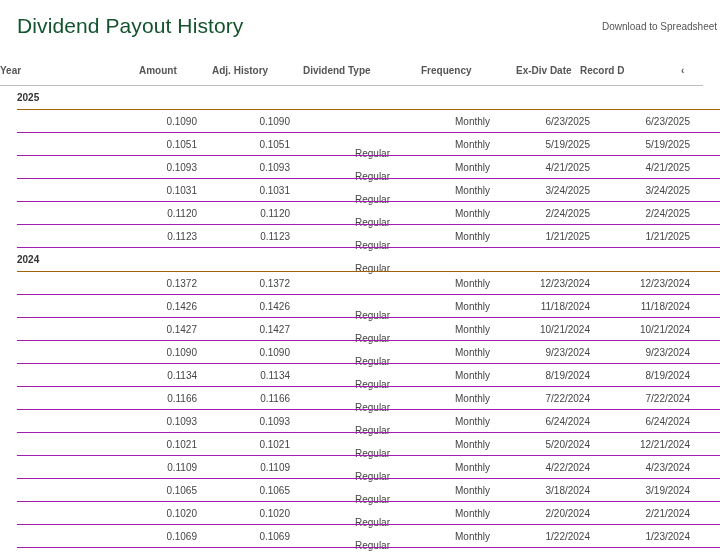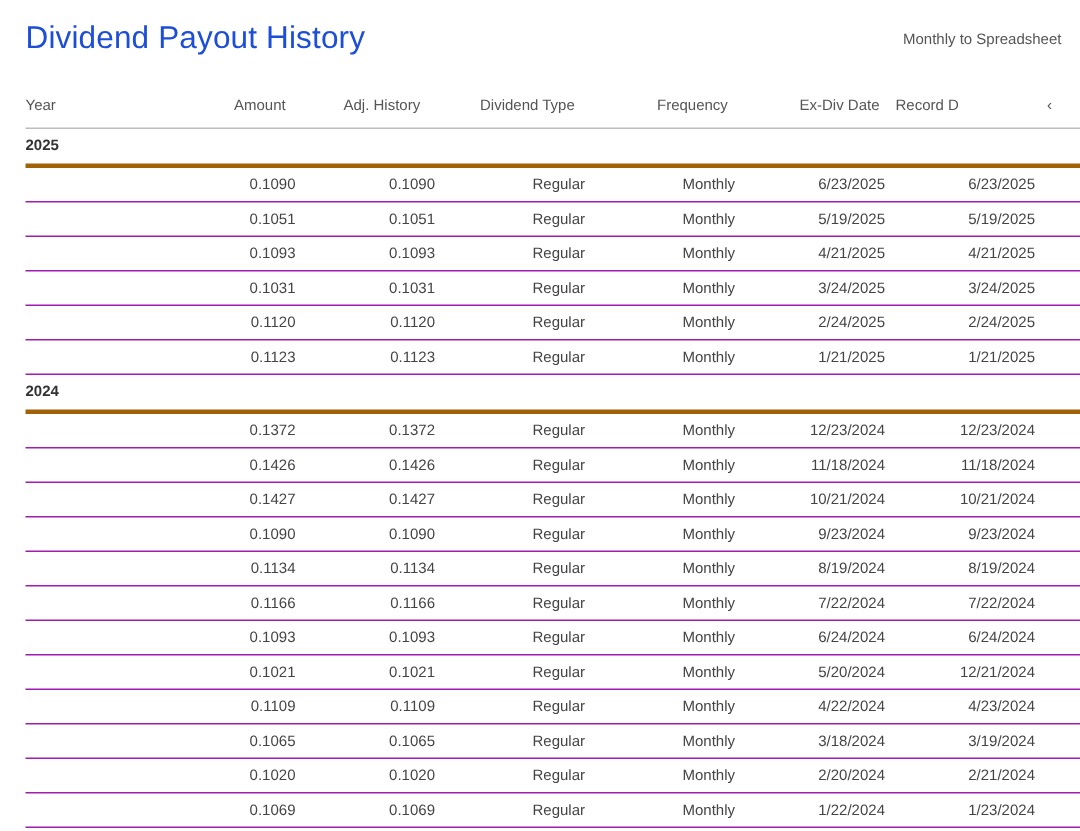--- a/index.html
+++ b/index.html
@@ -2,57 +2,57 @@
 <html><head>
 <meta charset="utf-8">
 <style>
   html, body { margin: 0; padding: 0; background: #ffffff; }
   body {
     width: 720px; height: 554px; overflow: hidden; position: relative;
     font-family: "Liberation Sans", sans-serif; color: #333;
   }
   .title {
     position: absolute; left: 17px; top: 14px;
-    font-size: 21px; color: #1d4ed8; font-weight: normal; letter-spacing: 0.1px;
+    font-size: 21px; color: #14532d; font-weight: normal; letter-spacing: 0.1px;
   }
   .download {
     position: absolute; left: 602px; top: 21px;
     font-size: 10px; color: #555; white-space: nowrap; cursor: pointer;
   }
   .table-wrap { position: absolute; left: 0; top: 58px; width: 720px; }
   .hdr {
     position: relative; height: 27px; border-bottom: 1px solid #bdbdbd;
-    margin-left: 17px; width: 703px;
+    margin-left: 0; width: 703px; font-weight: bold;
   }
   .hdr span {
     position: absolute; top: 7px; font-size: 10px; color: #555; white-space: nowrap;
   }
   .chev { position: absolute; top: 4px; left: 681px; font-size: 14px; color: #c8c8c8; cursor: pointer; }
   .year-row {
     height: 23px; margin-left: 17px; width: 703px; position: relative;
-    border-bottom: 3px solid #a16207;
+    border-bottom: 1px solid #a16207;
   }
   .year-row span { position: absolute; left: 0; top: 6px; font-size: 10px; font-weight: bold; color: #333; }
   .row {
     height: 22px; margin-left: 17px; width: 703px; position: relative;
     border-bottom: 1px solid #a21caf;
   }
   .row span { position: absolute; top: 6px; font-size: 10px; color: #444; white-space: nowrap; }
   .c-amt { right: 523px; text-align: right; }
   .c-adj { right: 430px; text-align: right; }
-  .c-type { right: 330px; text-align: right; }
+  .c-type { right: 330px; text-align: right; margin-top: 32px; }
   .c-freq { right: 230px; text-align: center; }
   .c-ex { right: 130px; text-align: right; }
   .c-rec { right: 30px; text-align: right; }
 </style>
 </head>
 <body>
 
 <div class="title">Dividend Payout History</div>
-<div class="download">Monthly to Spreadsheet</div>
+<div class="download">Download to Spreadsheet</div>
 
 <div class="table-wrap">
   <div class="hdr">
     <span style="left:0">Year</span>
     <span style="left:139px">Amount</span>
     <span style="left:212px">Adj. History</span>
     <span style="left:303px">Dividend Type</span>
     <span style="left:421px">Frequency</span>
     <span style="left:516px">Ex-Div Date</span>
     <span style="left:580px">Record D</span>

